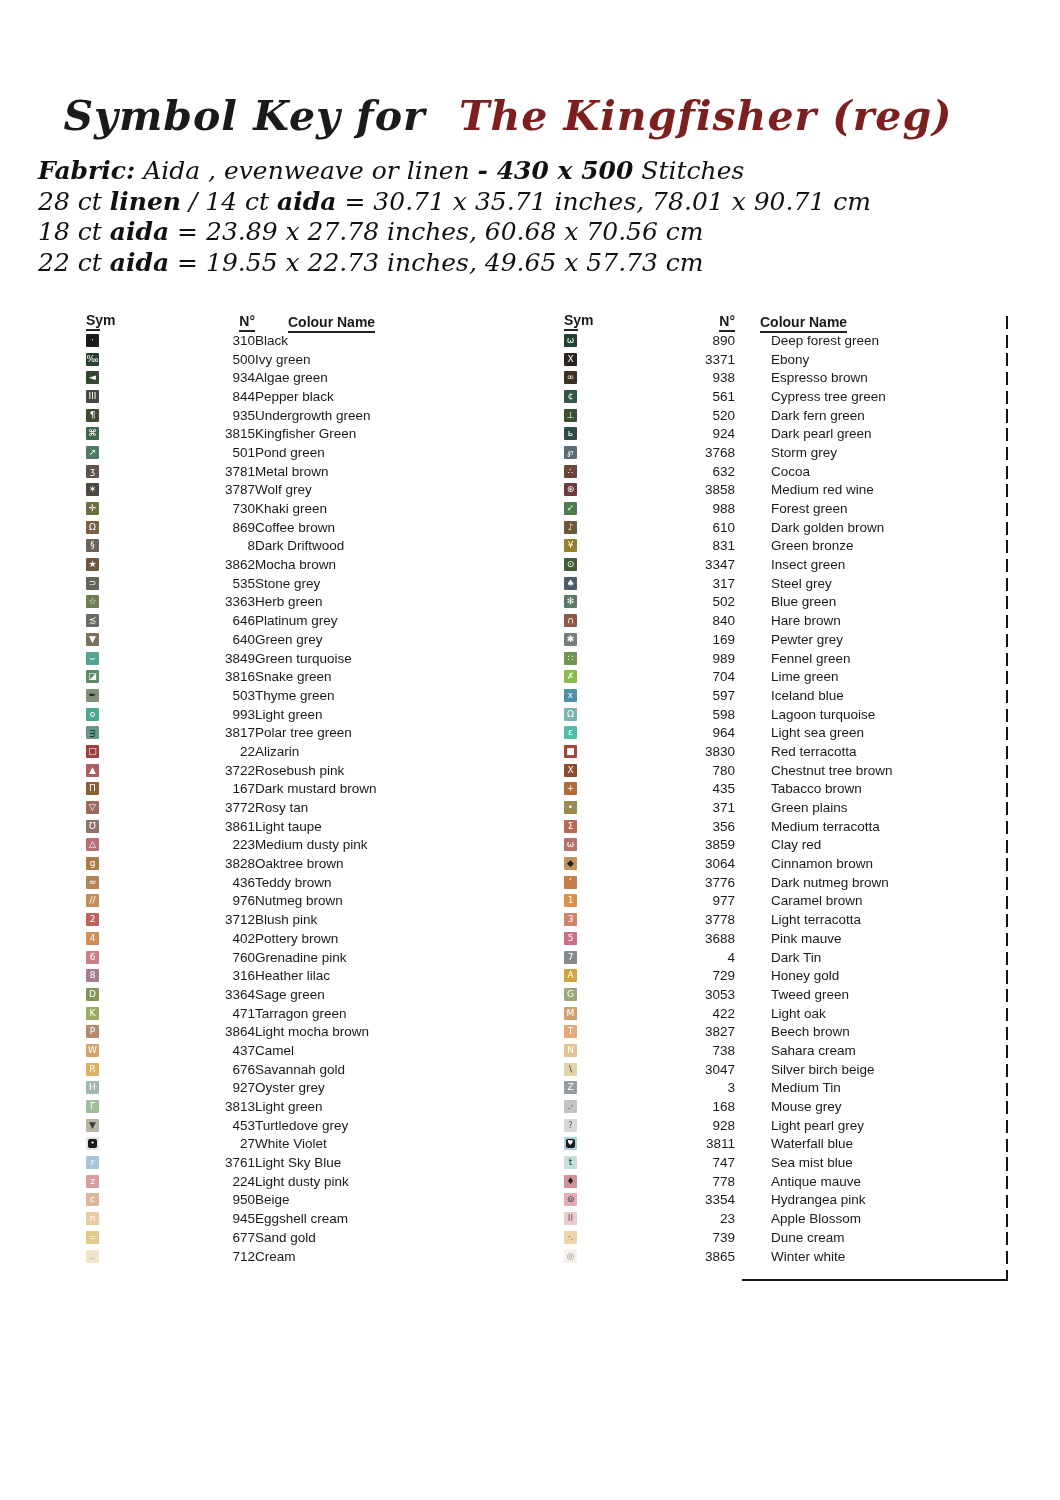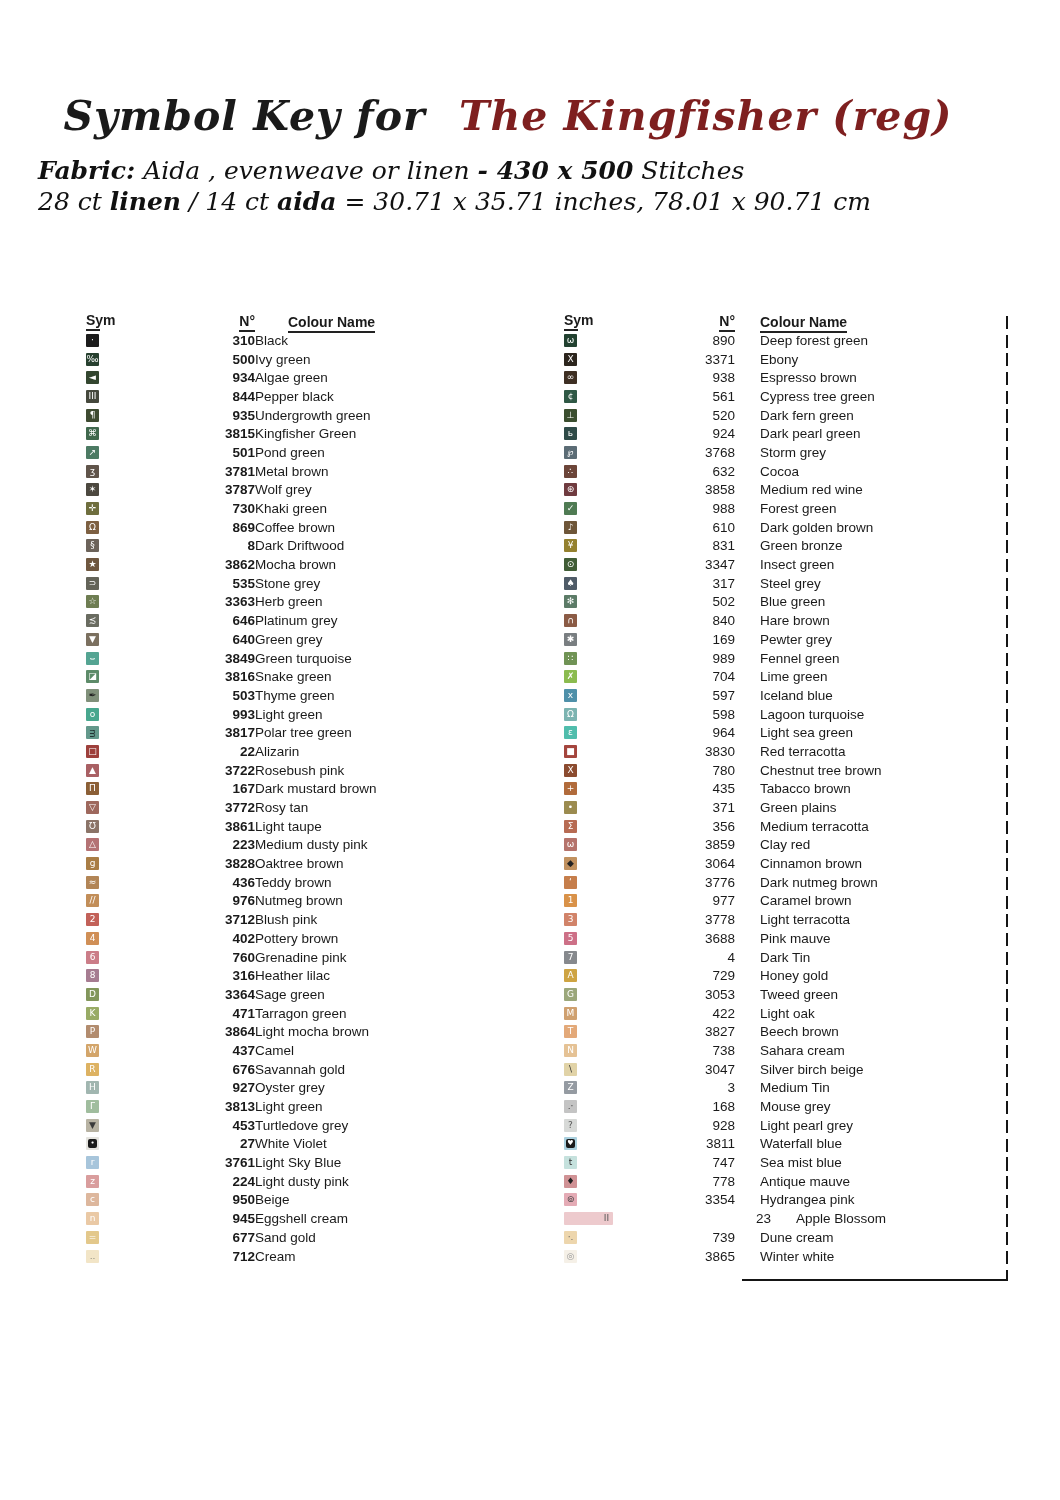--- a/index.html
+++ b/index.html
@@ -54,24 +54,24 @@
     font-family:"DejaVu Sans",sans-serif;
     overflow:hidden;white-space:nowrap;
   }
   .t1 .sym{margin-left:8px;}
   .chip{
     display:inline-block;width:9px;height:9px;line-height:9px;
     background:#1a1a1a;color:#fff;font-size:7px;border-radius:2px;
     vertical-align:1px;
   }
   .num{text-align:right;}
-  .t0 .num{flex:0 0 155px;font-weight:bold;}
+  .t0 .num{flex:0 0 155px;}
   .t1 .num{flex:0 0 157px;}
   .t0 .name{white-space:nowrap;}
-  .t1 .name{margin-left:25px;white-space:nowrap;}
+  .t1 .name{margin-left:36px;white-space:nowrap;}
   
   .right-dash{
     position:absolute;left:1006px;top:316px;width:2px;height:965px;
     background:repeating-linear-gradient(to bottom,#151515 0 13px,transparent 13px 18.7px);
   }
   .bottom-line{
     position:absolute;left:742px;top:1279px;width:266px;height:2px;
     background:#151515;
   }
 </style>
@@ -79,20 +79,22 @@
 <body>
 
 <div class="title">
   <span class="t-black">Symbol Key for</span>
   <span class="t-red" style="color: rgb(126, 31, 31);">The Kingfisher (reg)</span>
 </div>
 
 <div class="fabric">
     <div class="fabric-line"><span class="seg-b">Fabric:</span><span class="seg">  Aida , evenweave or  linen </span><span class="seg-b">- 430 x 500</span><span class="seg"> Stitches</span></div>
     <div class="fabric-line"><span class="seg">28 ct </span><span class="seg-b">linen</span><span class="seg"> / 14 ct </span><span class="seg-b">aida</span><span class="seg"> = 30.71 x 35.71 inches, 78.01 x 90.71 cm</span></div>
+    <div class="fabric-line"><span class="seg">18 ct </span><span class="seg-b">aida</span><span class="seg">  = 23.89 x 27.78 inches, 60.68 x 70.56 cm</span></div>
+    <div class="fabric-line"><span class="seg">22 ct </span><span class="seg-b">aida</span><span class="seg"> = 19.55 x 22.73 inches, 49.65 x 57.73 cm</span></div>
   </div>
 
 <div class="key-table t0">
     <div class="hdr-row">
       <span class="hdr-sym">Sym</span>
       <span class="hdr-num"><span>N°</span></span>
       <span class="hdr-name"><span>Colour Name</span></span>
     </div>
     <div class="key-row">
       <span class="sym" style="background: rgb(28, 28, 28); color: rgb(255, 255, 255);">·</span>
@@ -580,21 +582,21 @@
       <span class="sym" style="background: rgb(208, 146, 149); color: rgb(34, 34, 34);">♦</span>
       <span class="num">778</span>
       <span class="name">Antique mauve</span>
     </div>
     <div class="key-row">
       <span class="sym" style="background: rgb(228, 171, 181); color: rgb(68, 68, 68);">⊚</span>
       <span class="num">3354</span>
       <span class="name">Hydrangea pink</span>
     </div>
     <div class="key-row">
-      <span class="sym" style="background: rgb(237, 202, 205); color: rgb(85, 85, 85); padding-left: 36px;">II</span>
+      <span class="sym" style="background: rgb(237, 202, 205); color: rgb(85, 85, 85);">II</span>
       <span class="num">23</span>
       <span class="name">Apple Blossom</span>
     </div>
     <div class="key-row">
       <span class="sym" style="background: rgb(237, 214, 173); color: rgb(102, 102, 102);">·.</span>
       <span class="num">739</span>
       <span class="name">Dune cream</span>
     </div>
     <div class="key-row">
       <span class="sym" style="background: rgb(245, 240, 231); color: rgb(153, 153, 153);">◎</span>

